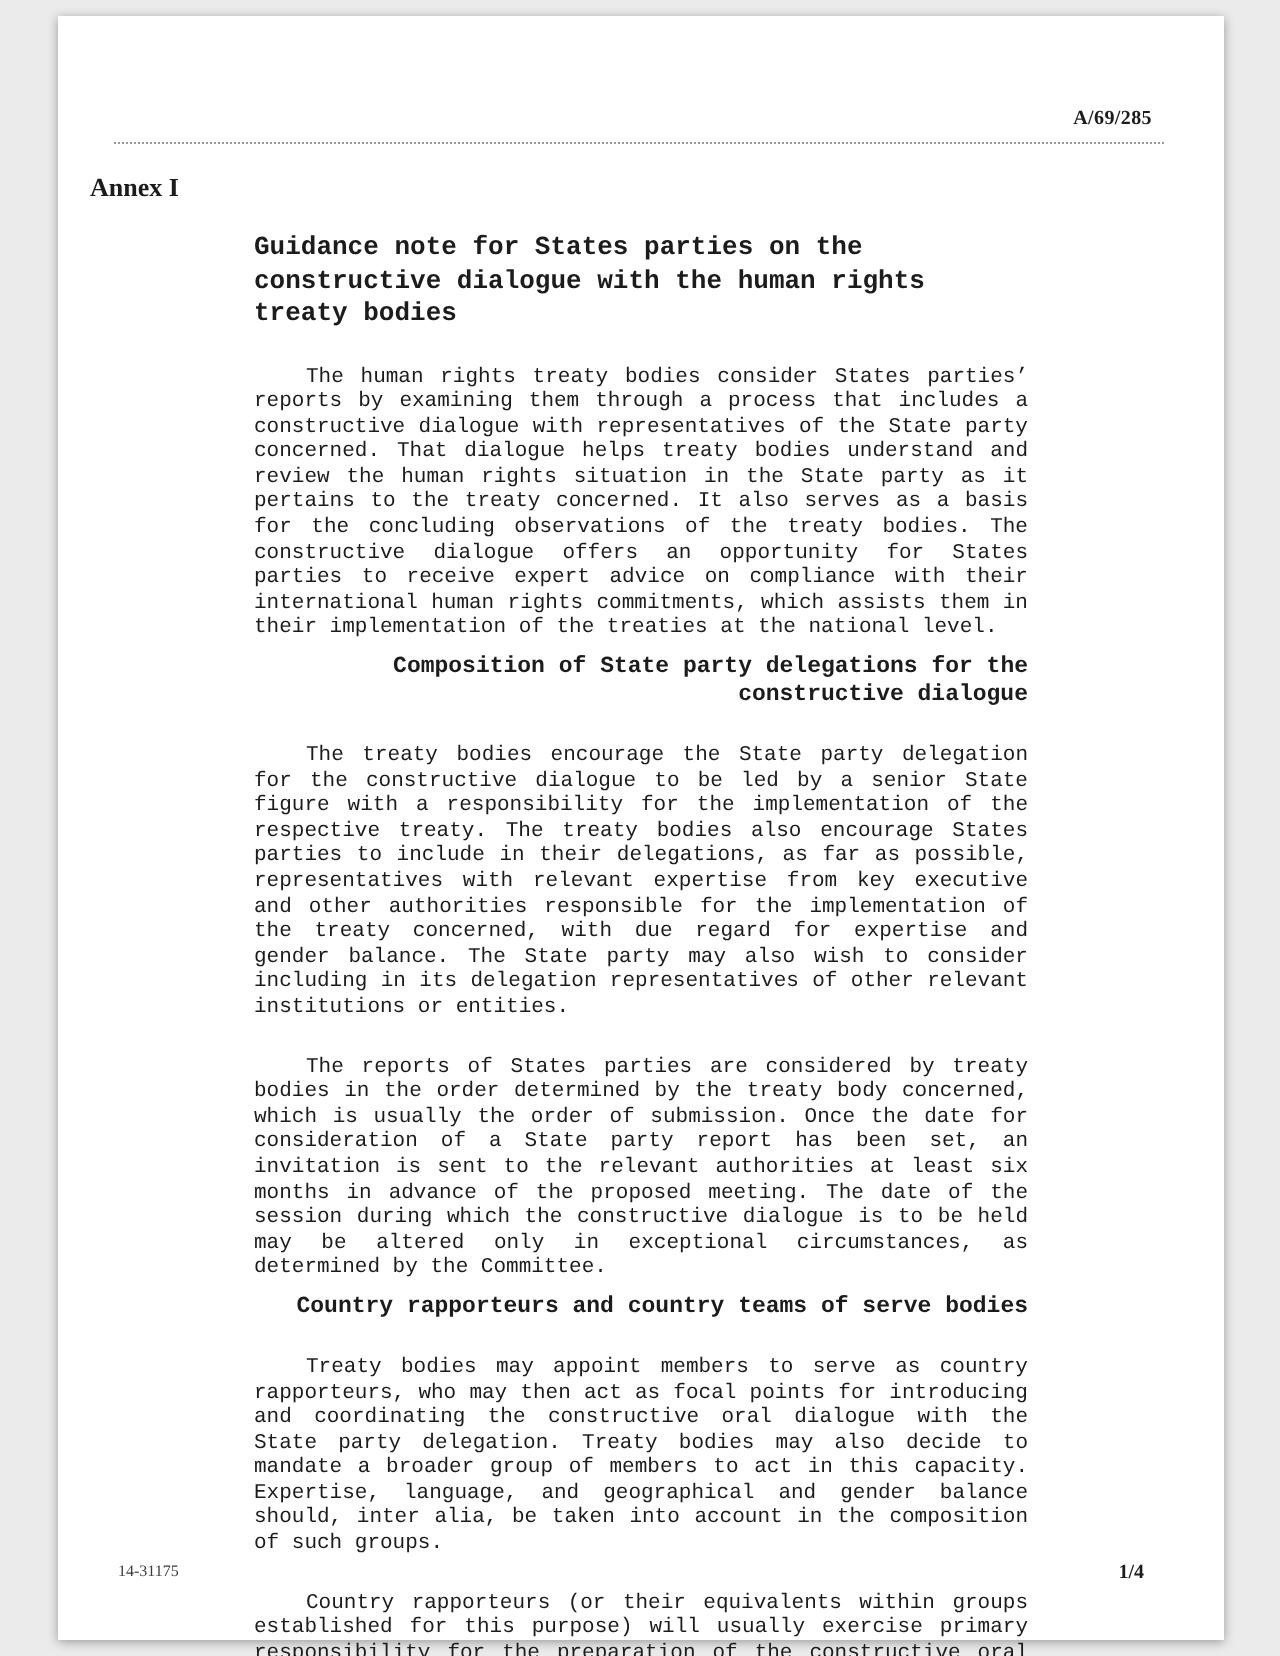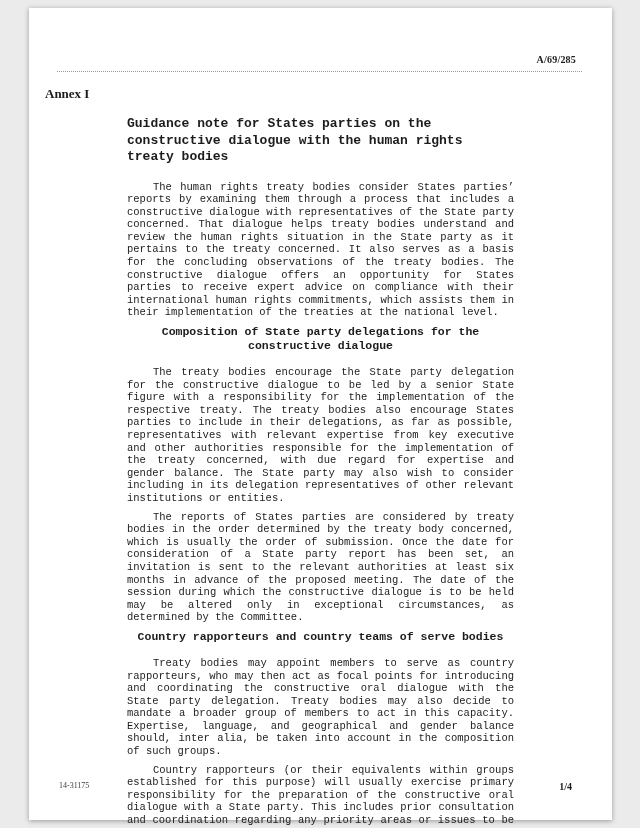--- a/index.html
+++ b/index.html
@@ -59,25 +59,25 @@
       font-size: 13px;
       line-height: 16.5px;
       font-weight: bold;
       text-align: left;
       margin: 0 0 15px 0;
     }
     .section-heading {
       font-size: 11.5px;
       line-height: 14px;
       font-weight: bold;
-      text-align: center;
+      text-align: right;
       margin: 2px 0 13px 0;
     }
     .para {
-      margin: 0 0 6px 0;
+      margin: 17px 0 6px 0;
       text-indent: 26px;
     }
     .footer-doc-number {
       position: absolute;
       bottom: 30px;
       left: 30px;
       font-size: 8px;
       color: #3a3a3a;
     }
     .footer-page-number {

